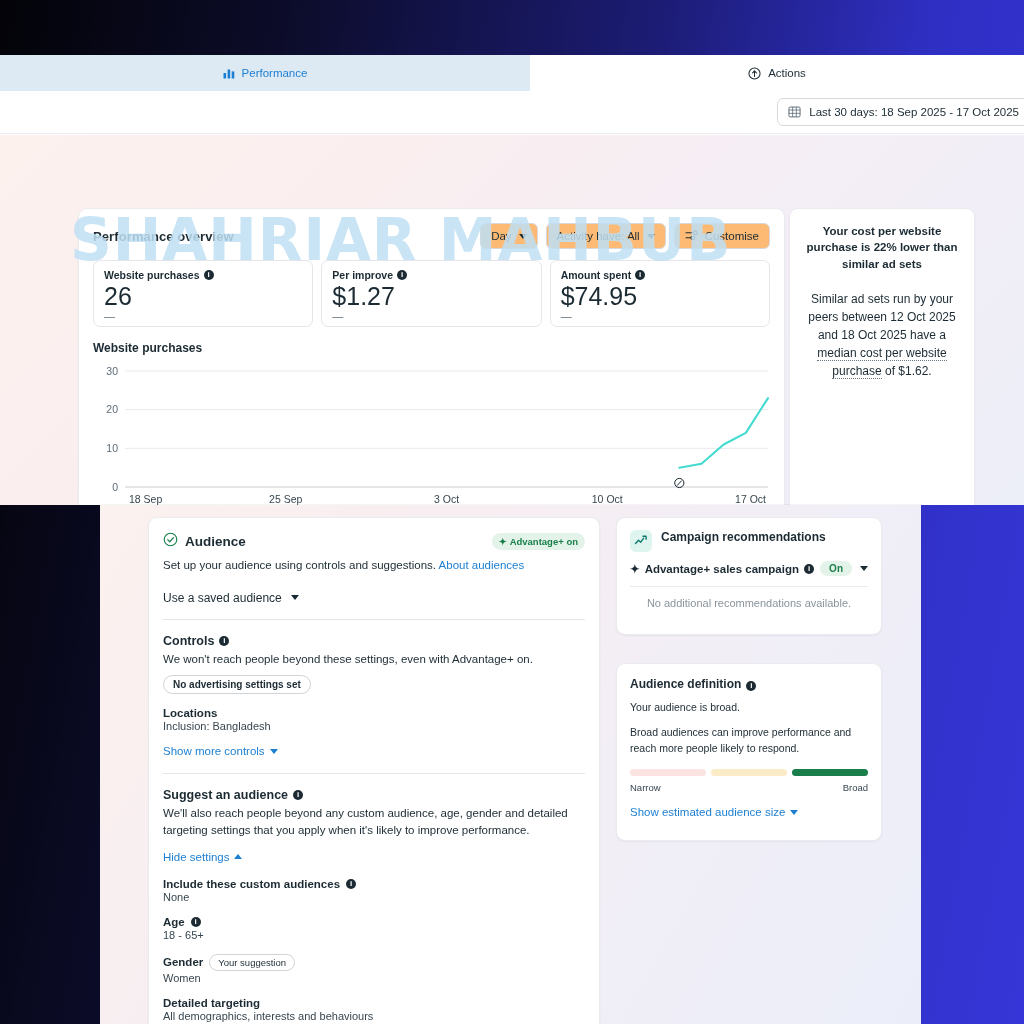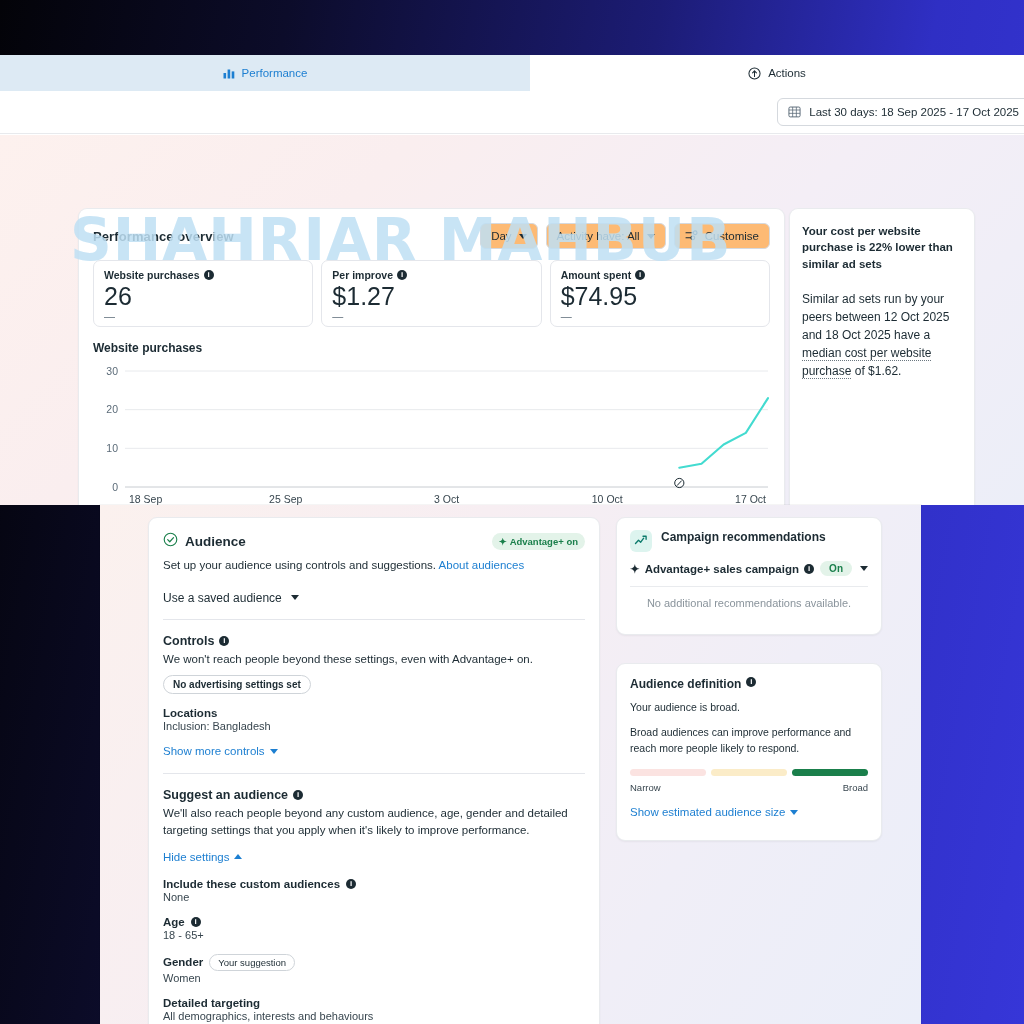--- a/index.html
+++ b/index.html
@@ -49,21 +49,21 @@
     background:
       linear-gradient(135deg, #fdf1ee 0%, #faeeef 30%, #f4eef6 62%, #eceef8 100%);
   }
 
   .card {
     position: absolute; background: #fff; border-radius: 9px;
     border: 1px solid #e9ebee;
     box-shadow: 0 1px 2px rgba(0,0,0,.06);
   }
   #perf-card  { left: 78px; top: 153px; width: 707px; height: 352px; border-radius: 9px 9px 0 0; border-bottom: none;}
-  #insight-card { left: 789px; top: 153px; width: 186px; height: 352px; border-radius: 9px 9px 0 0; border-bottom:none; border-color:#e9ebee;}
+  #insight-card { left: 789px; top: 153px; width: 186px; height: 352px; border-radius: 9px 9px 0 0; border-bottom:none; border-color:#e9ebee;text-align:center;}
 
   .perf-head {
     display: flex; align-items: center; justify-content: space-between;
     padding: 14px 14px 0 14px;
   }
   .perf-title { font-size: 13px; font-weight: 700; color: #1c2b33; letter-spacing: .1px;}
   .perf-btns { display: flex; gap: 8px; }
   .pill {
     height: 26px; padding: 0 10px; border: 1px solid #d5d9de; border-radius: 6px;
     background: #fdba74; display: flex; align-items: center; gap: 7px;
@@ -146,21 +146,21 @@
     display:flex; align-items:center; justify-content:center;
   }
   .rec-title { font-size: 12px; font-weight: 700; color: #1c2b33; }
   .rec-row { display: flex; align-items: center; justify-content: space-between; padding: 9px 13px 0 13px; }
   .rec-lbl { font-size: 11.5px; font-weight: 700; color: #1c2b33; display:flex; align-items:center; gap:5px; }
   .pill-on { background: #e3f3e9; color: #1a7f4b; font-size: 10px; font-weight: 700; padding: 2px 9px; border-radius: 10px; }
   .rec-hr { height: 1px; background: #e9ebee; margin: 10px 13px 0 13px; }
   .rec-none { font-size: 11px; color: #8a949c; text-align: center; padding: 10px 13px 0 13px; }
 
   .def-pad { padding: 13px 13px 0 13px; }
-  .def-title { font-size: 12px; font-weight: 700; color: #1c2b33; display:flex; align-items:flex-start; gap:5px; }
+  .def-title { font-size: 12px; font-weight: 700; color: #1c2b33; display:flex; align-items:flex-end; gap:5px; }
   .def-p { font-size: 10.5px; color: #1c2b33; margin-top: 9px; line-height: 1.5; }
   .meter { display: flex; gap: 5px; margin-top: 13px; }
   .meter span { height: 7px; border-radius: 4px; flex: 1; display:block; }
   .meter-lbls { display: flex; justify-content: space-between; font-size: 9.5px; color: #38464f; margin-top: 6px; }
 </style>
 </head>
 <body>
 
 <div id="shot-top">
 

